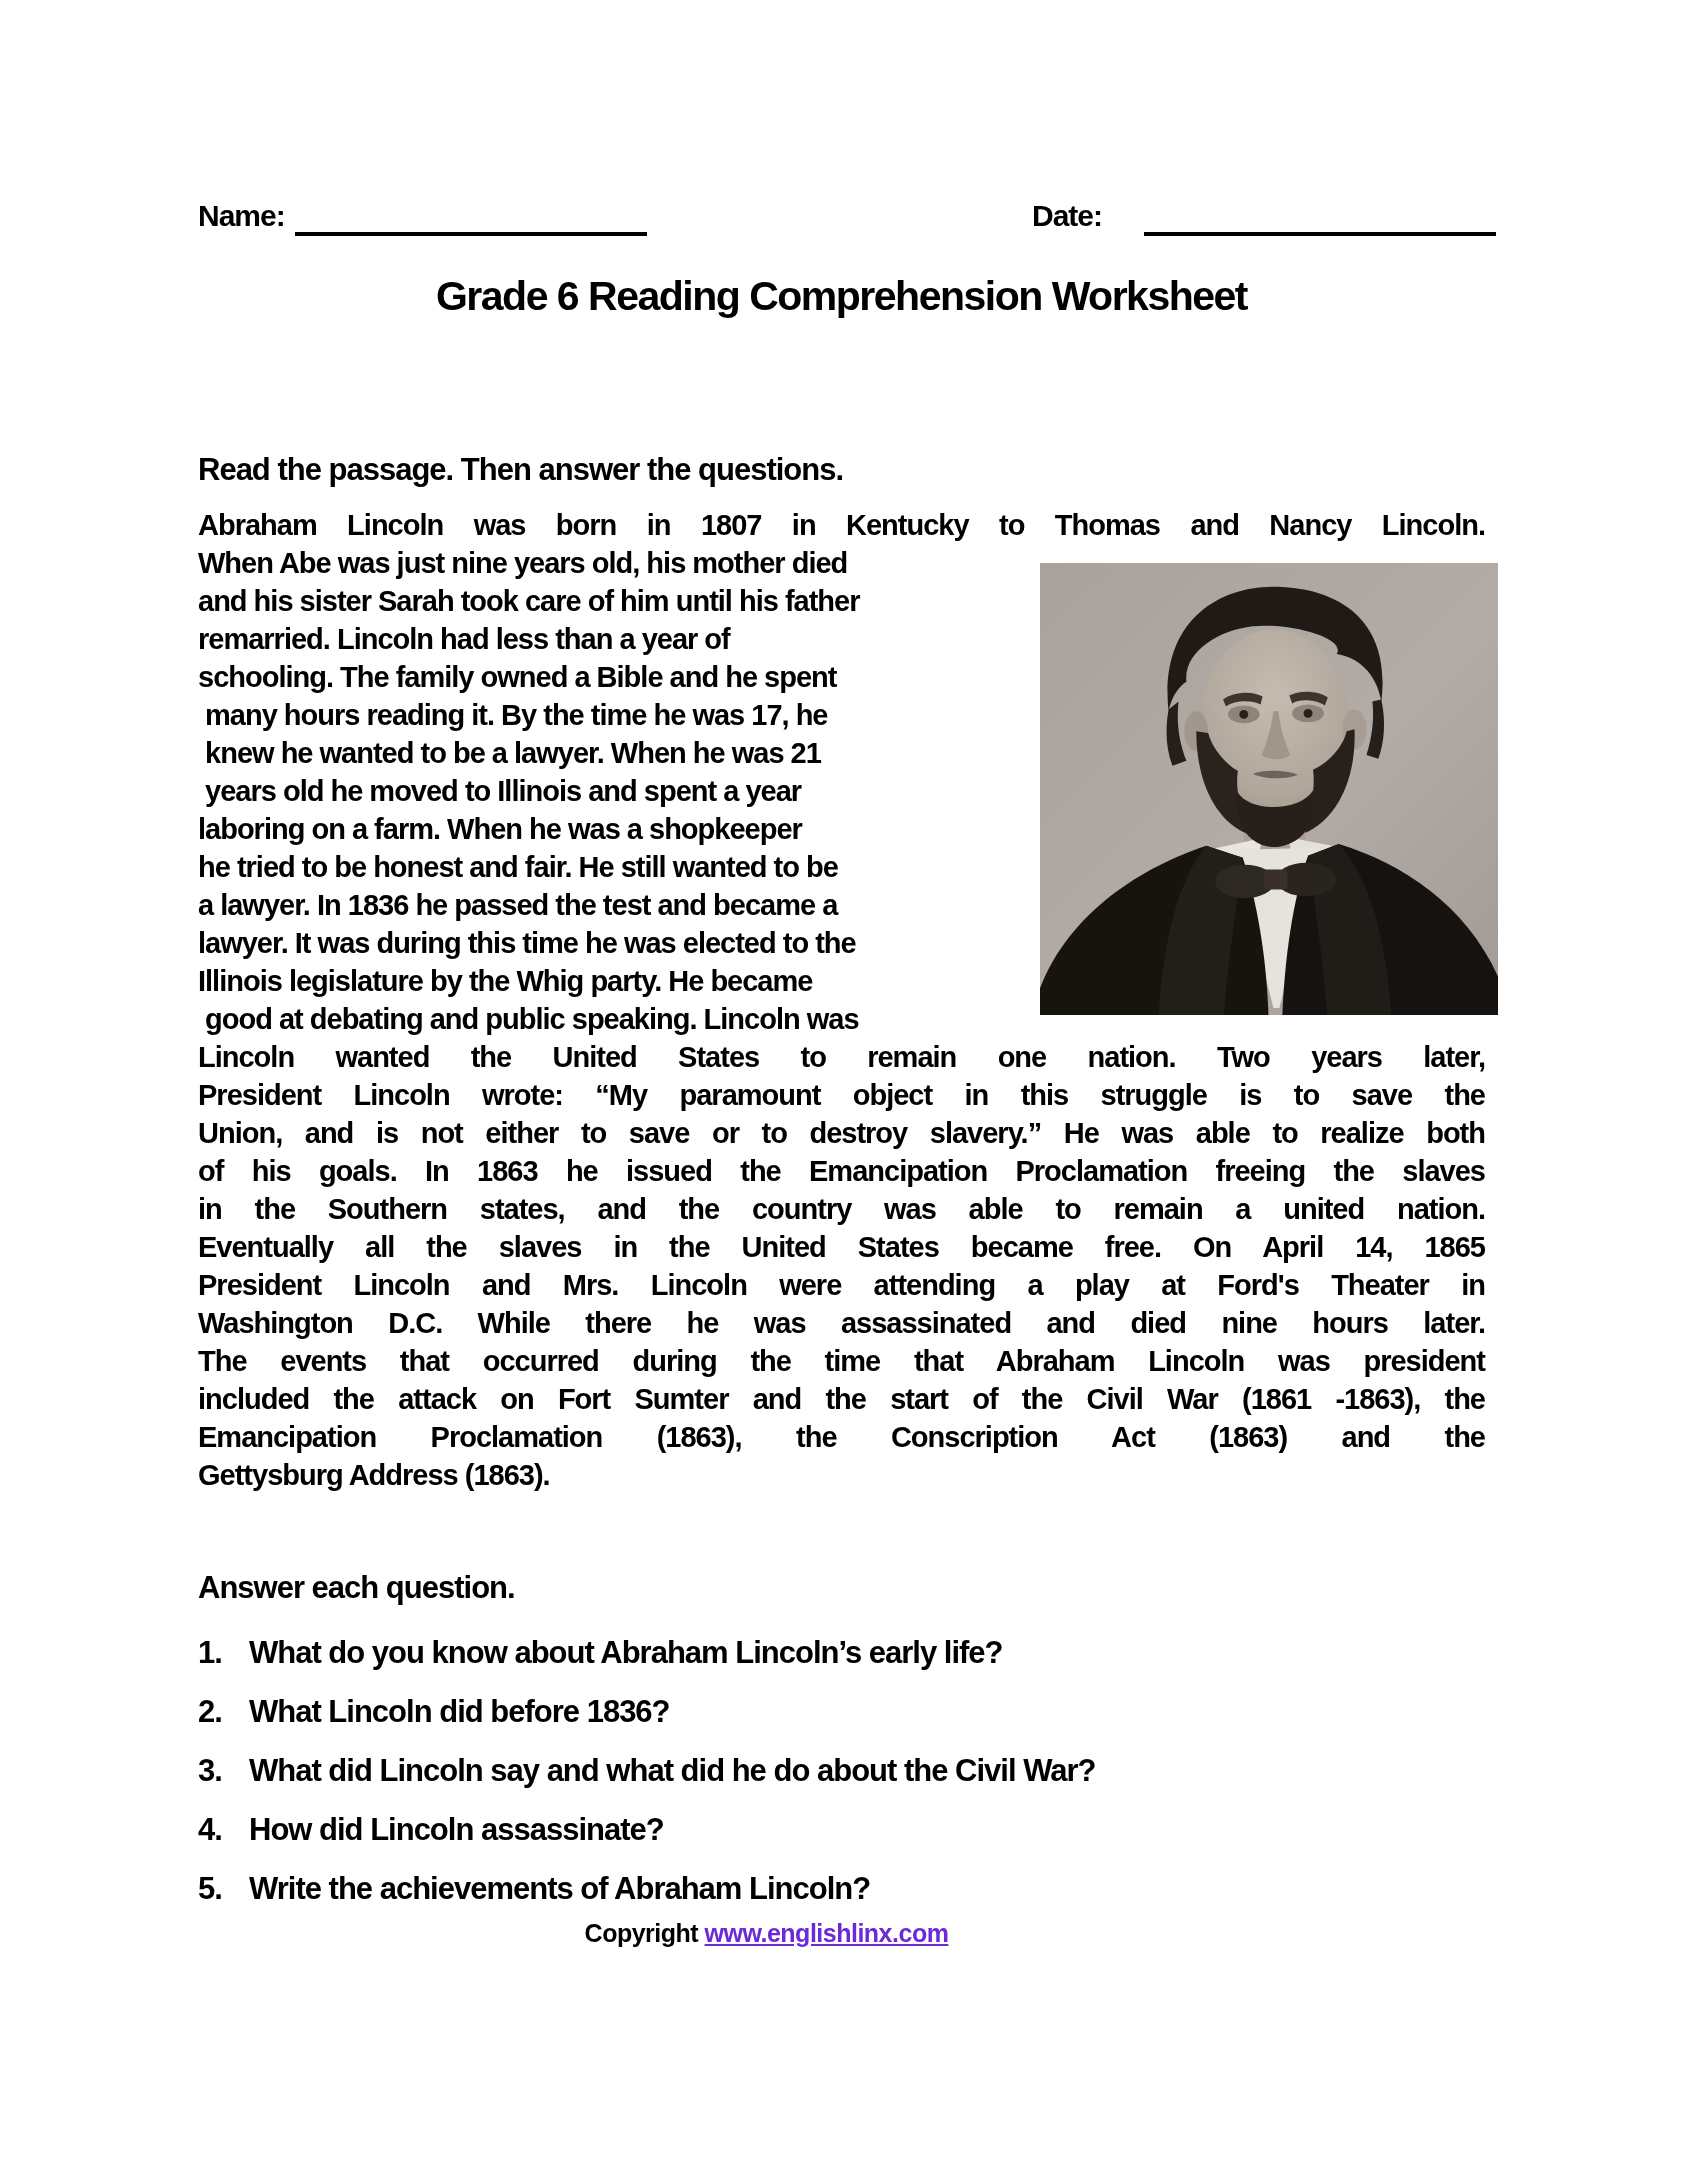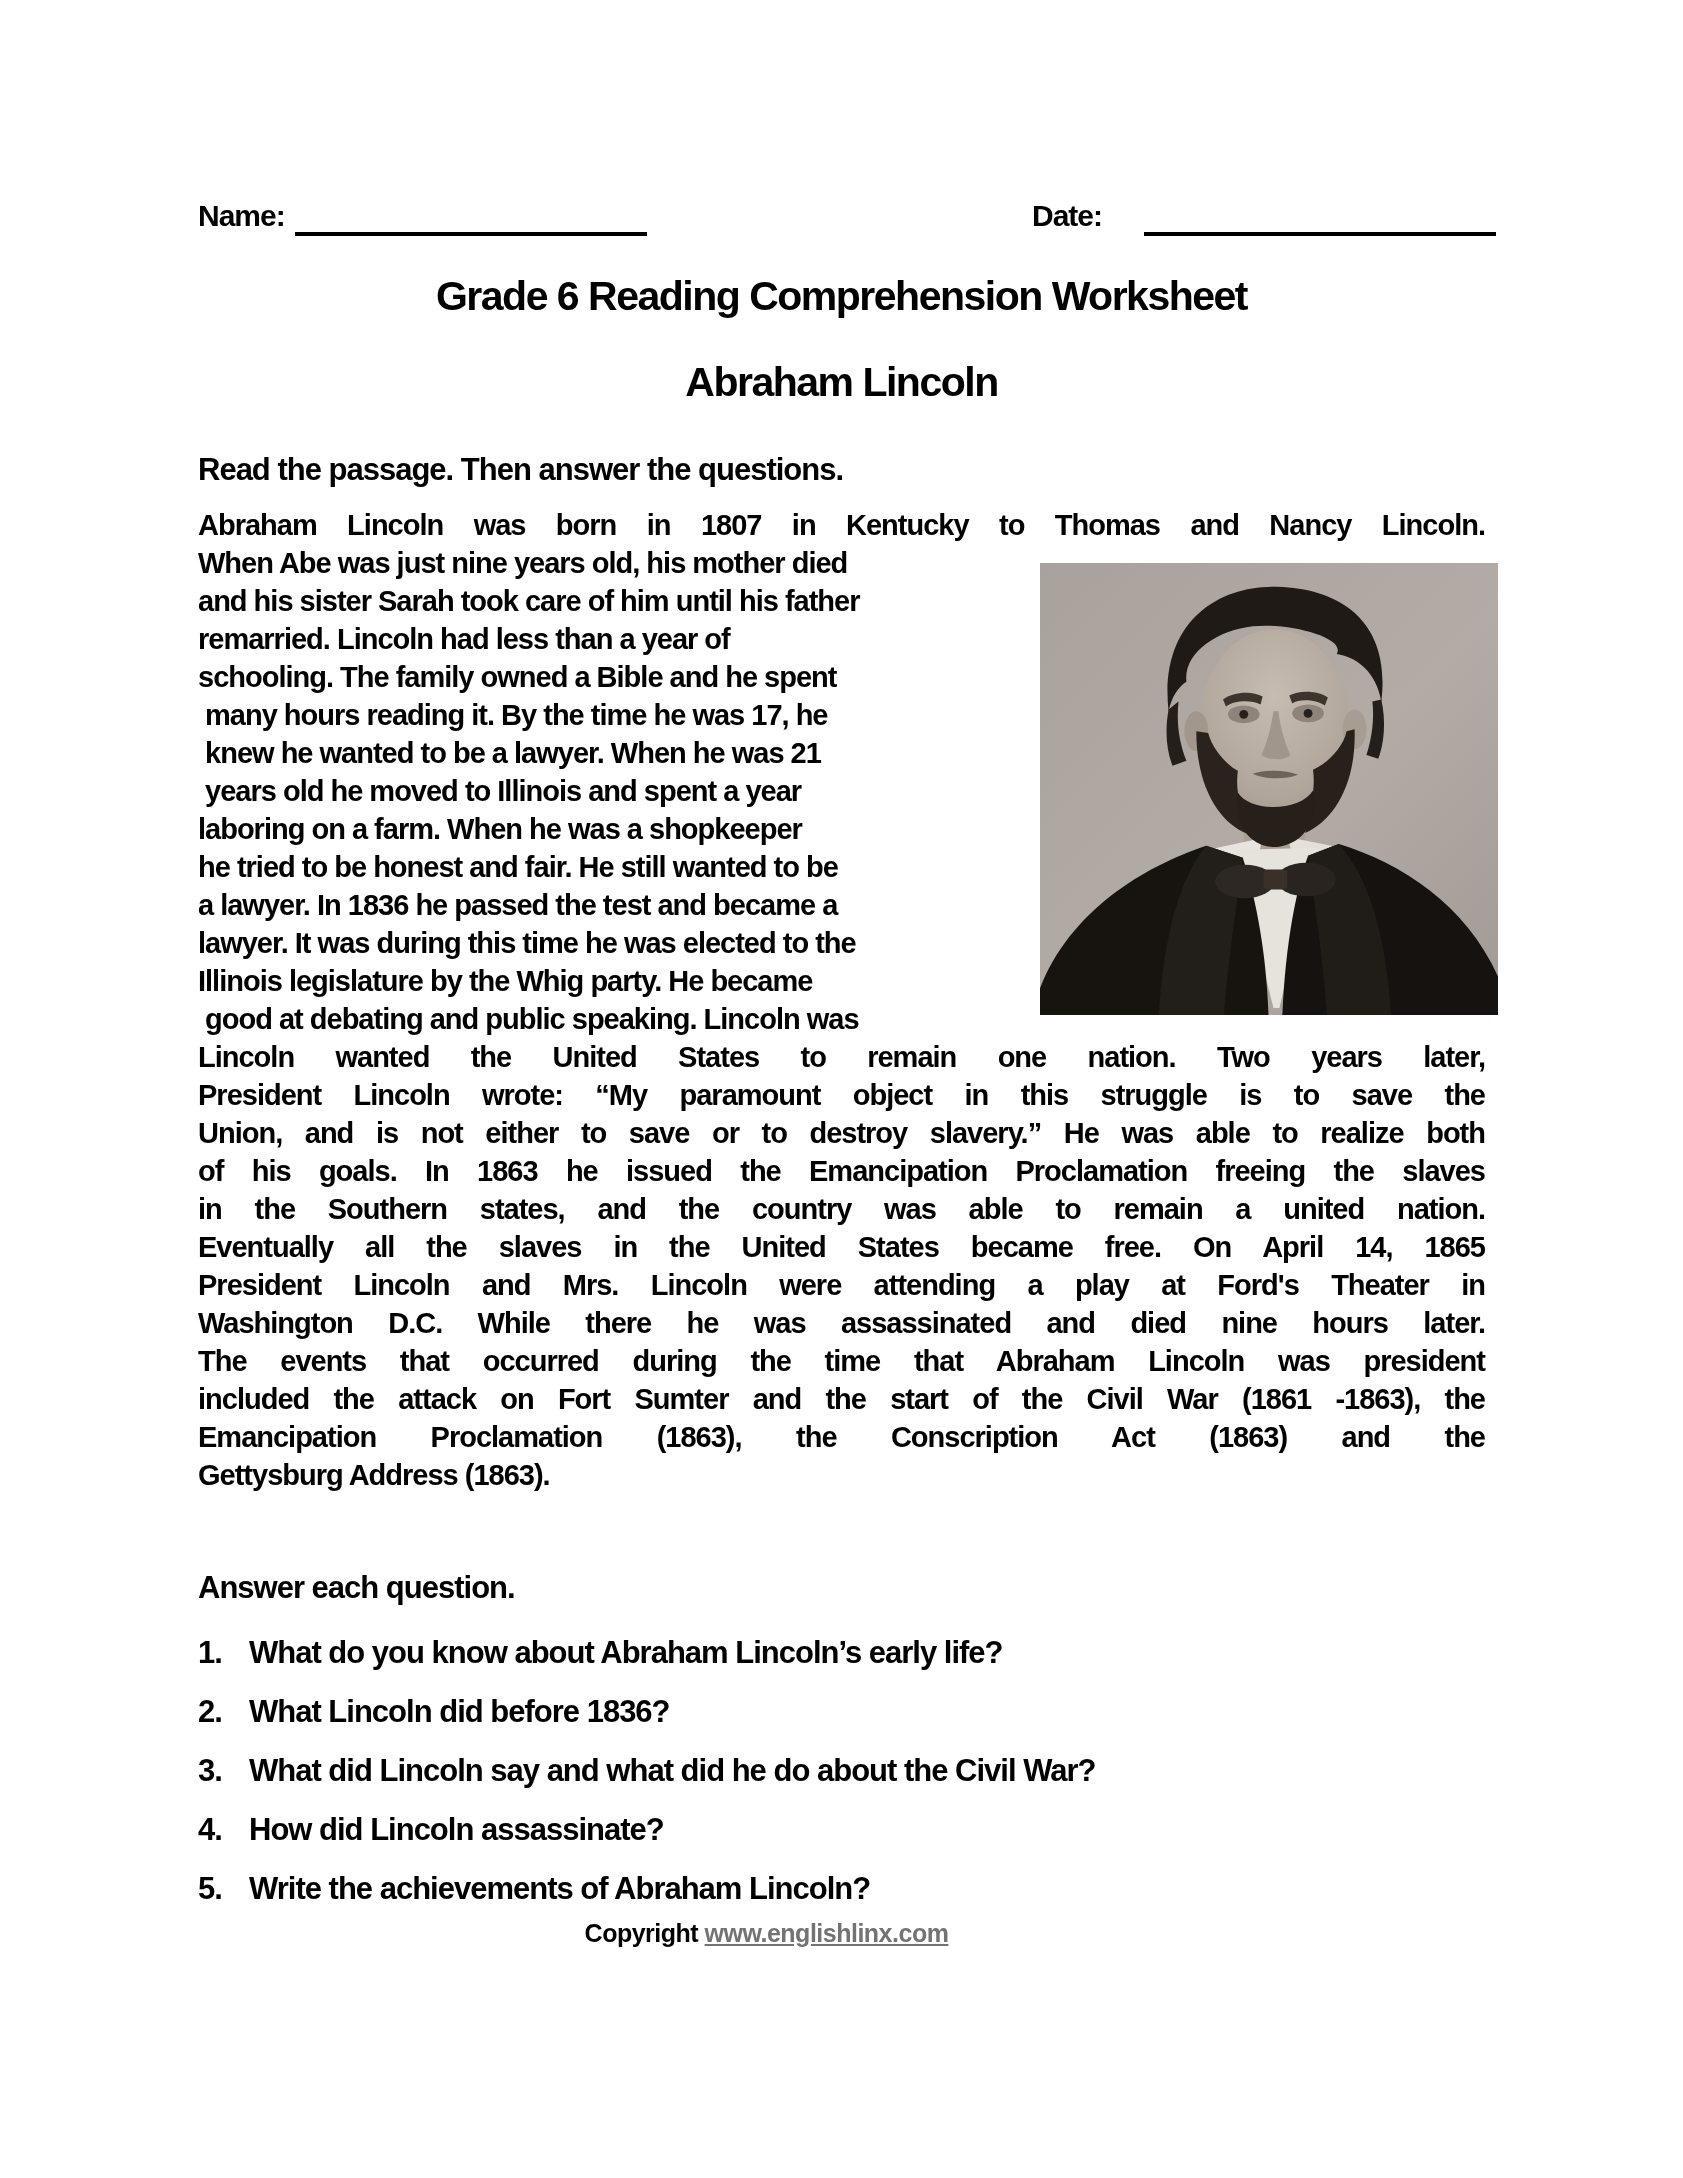--- a/index.html
+++ b/index.html
@@ -38,38 +38,37 @@
   .answer-header{position:absolute;left:198px;top:1570px;font-size:31px;letter-spacing:-1px;
                  text-decoration-thickness:4px;text-underline-offset:7px;}
   .questions{position:absolute;left:198px;top:1636px;width:1346px;font-size:31px;letter-spacing:-1px;}
   .q-row{display:flex;margin-bottom:26px;line-height:33px;}
   .q-num{width:51px;flex:0 0 51px;}
   .q-text{flex:1;}
 
   
   .footer{position:absolute;left:0;top:1919px;width:1533px;text-align:center;
           font-size:25px;letter-spacing:-0.5px;}
-  .footer .link{color:#737373;text-decoration:underline;cursor:pointer;}
+  .footer .link{color:#6d28d9;text-decoration:underline;cursor:pointer;}
 </style>
 </head>
 <body>
 
 <div class="page">
 
   <div class="name-group">
     <span class="nd-label">Name:</span>
     <span class="blank-line blank-name"></span>
   </div>
   <div class="date-group">
     <span class="nd-label">Date:</span>
     <span class="blank-line blank-date"></span>
   </div>
 
   <div class="title">Grade 6 Reading Comprehension Worksheet</div>
-  <div class="subtitle">Abraham Lincoln</div>
   <div class="instruction">Read the passage. Then answer the questions.</div>
 
   <div class="passage">
 
     <div class="photo">
       <svg viewBox="0 0 463 457" width="458" height="452" preserveAspectRatio="none">
         <defs>
           <linearGradient id="bg" x1="0" y1="0" x2="1" y2="1">
             <stop offset="0" stop-color="#a8a19c"></stop>
             <stop offset="0.55" stop-color="#b2aba6"></stop>

